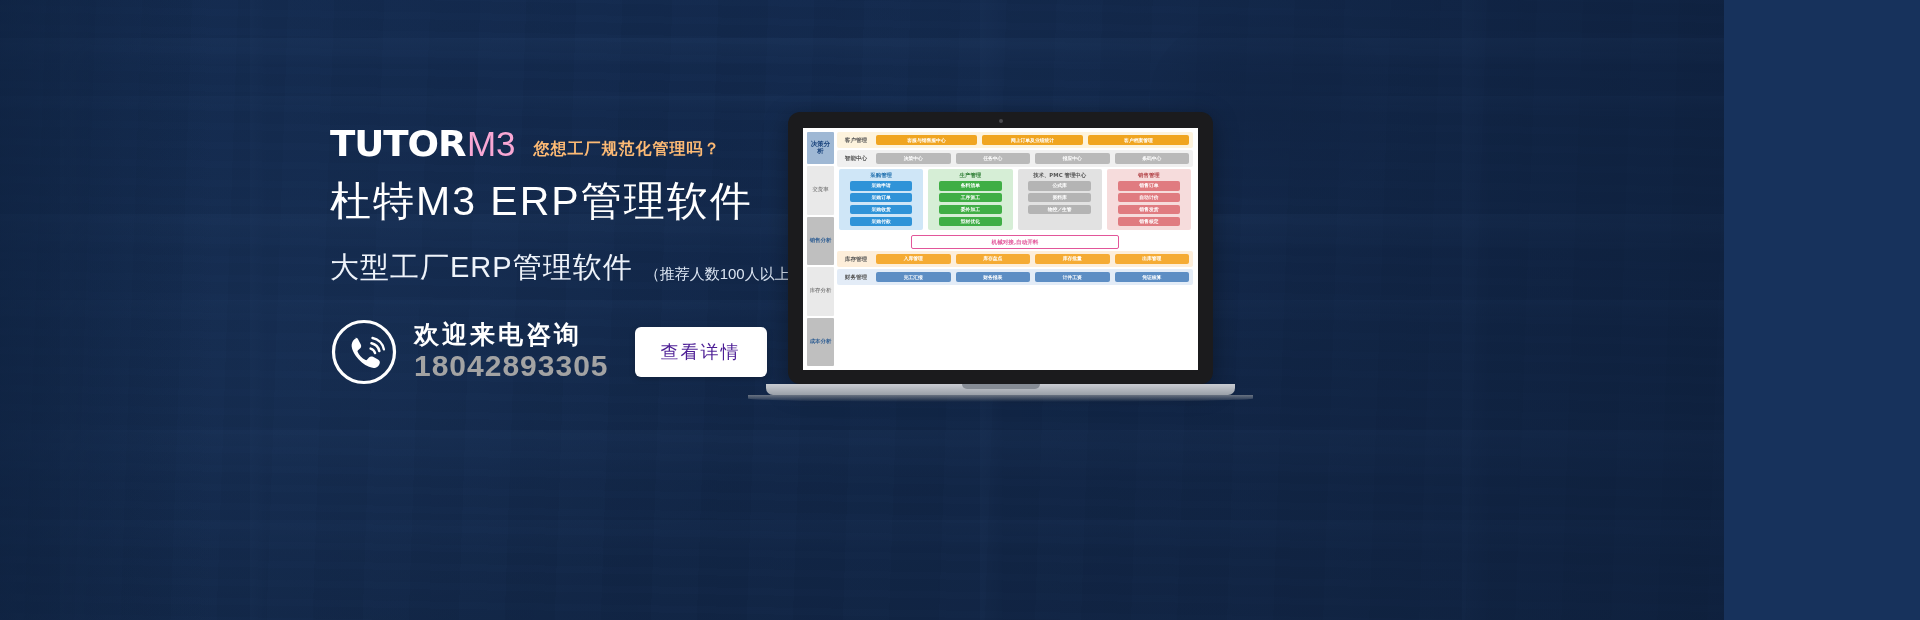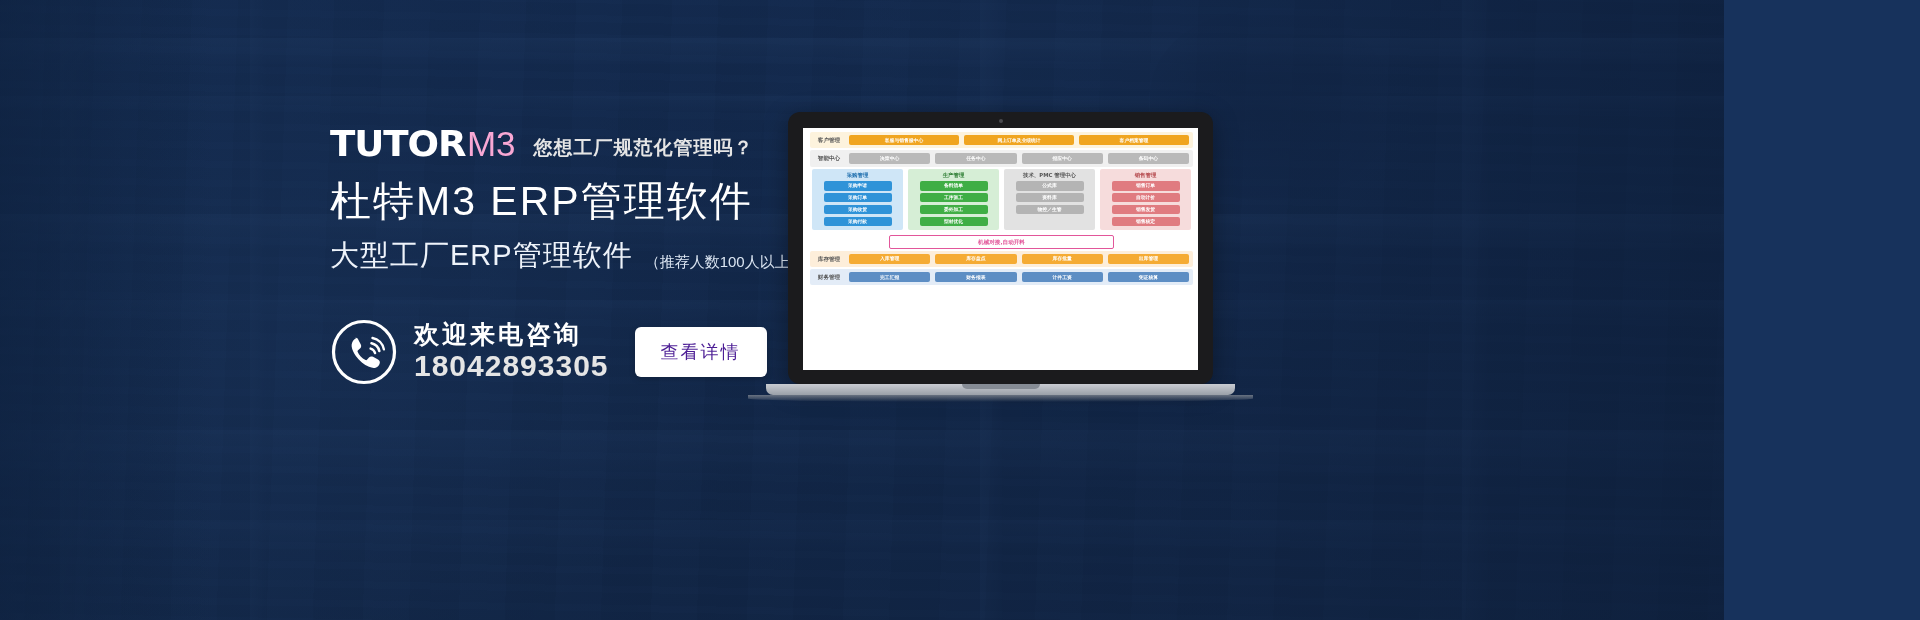--- a/index.html
+++ b/index.html
@@ -78,38 +78,38 @@
   .logo-tutor{
     font-size:35px;font-weight:bold;color:#ffffff;letter-spacing:-1px;
     font-family:"DejaVu Sans","Liberation Sans",sans-serif;
     transform:scaleX(1.06);transform-origin:left center;
   }
   .logo-m3{
     font-size:35px;color:#f9a8d4;font-weight:400;margin-left:9px;letter-spacing:0px;
     font-family:"Liberation Sans",sans-serif;
   }
   .logo-tag{
-    font-size:19px;color:#e5e5e5;font-weight:bold;margin-left:18px;letter-spacing:1px;
+    font-size:16px;color:#fdba74;font-weight:bold;margin-left:18px;letter-spacing:1px;
     position:relative;top:-2px;
   }
 
   .headline{
     position:absolute;top:174px;left:0;
     font-size:41px;font-weight:normal;color:#ffffff;letter-spacing:2px;white-space:nowrap;
   }
 
-  .subline{position:absolute;top:236px;left:0;display:flex;align-items:flex-end;white-space:nowrap;text-align:center;}
+  .subline{position:absolute;top:248px;left:0;display:flex;align-items:flex-end;white-space:nowrap;text-align:center;}
   .subline .main{font-size:29px;color:#eef3fa;letter-spacing:1px;font-weight:400;}
   .subline .note{font-size:15px;color:#dbe5f2;margin-left:12px;position:relative;top:-4px;letter-spacing:0px;}
 
   .contact{position:absolute;top:318px;left:0;display:flex;align-items:center;}
   .phone-icon{width:68px;height:68px;flex:0 0 68px;}
   .contact-text{margin-left:16px;display:flex;flex-direction:column;justify-content:flex-start;}
   .welcome{font-size:25px;color:#ffffff;font-weight:bold;letter-spacing:3px;line-height:1.15;}
-  .phone-num{font-size:30px;color:#e5e5e5;font-weight:bold;letter-spacing:1px;line-height:1.15;
+  .phone-num{font-size:30px;color:#a3a3a3;font-weight:bold;letter-spacing:1px;line-height:1.15;
     font-family:"Liberation Sans",sans-serif;}
   .detail-btn{
     margin-left:26px;background:#ffffff;color:#4c1d95;border:none;border-radius:6px;
     font-size:18px;letter-spacing:2px;padding:13px 26px;cursor:pointer;
     font-family:"Liberation Sans",sans-serif;align-self:center;
     box-shadow:0 2px 6px rgba(0,0,0,.18);
   }
 
   
   .laptop{position:absolute;left:788px;top:112px;width:425px;height:272px;}
@@ -241,20 +241,27 @@
     </div>
   </div>
 
   <div class="laptop">
     <div class="lid">
       <div class="cam"></div>
       <div class="screen">
 
         <div class="erp">
 
+          <div class="erp-left">
+            <div class="cell head">决策分析</div>
+            <div class="cell light g1">交货率</div>
+            <div class="cell g1">销售分析</div>
+            <div class="cell light g1">库存分析</div>
+            <div class="cell g1">成本分析</div>
+          </div>
 
           <div class="erp-right">
 
             <div class="band customer">
               <span class="lbl">客户管理</span>
               <span class="chip">客服与销售服中心</span>
               <span class="chip">网上订单及业绩统计</span>
               <span class="chip">客户档案管理</span>
             </div>
 

